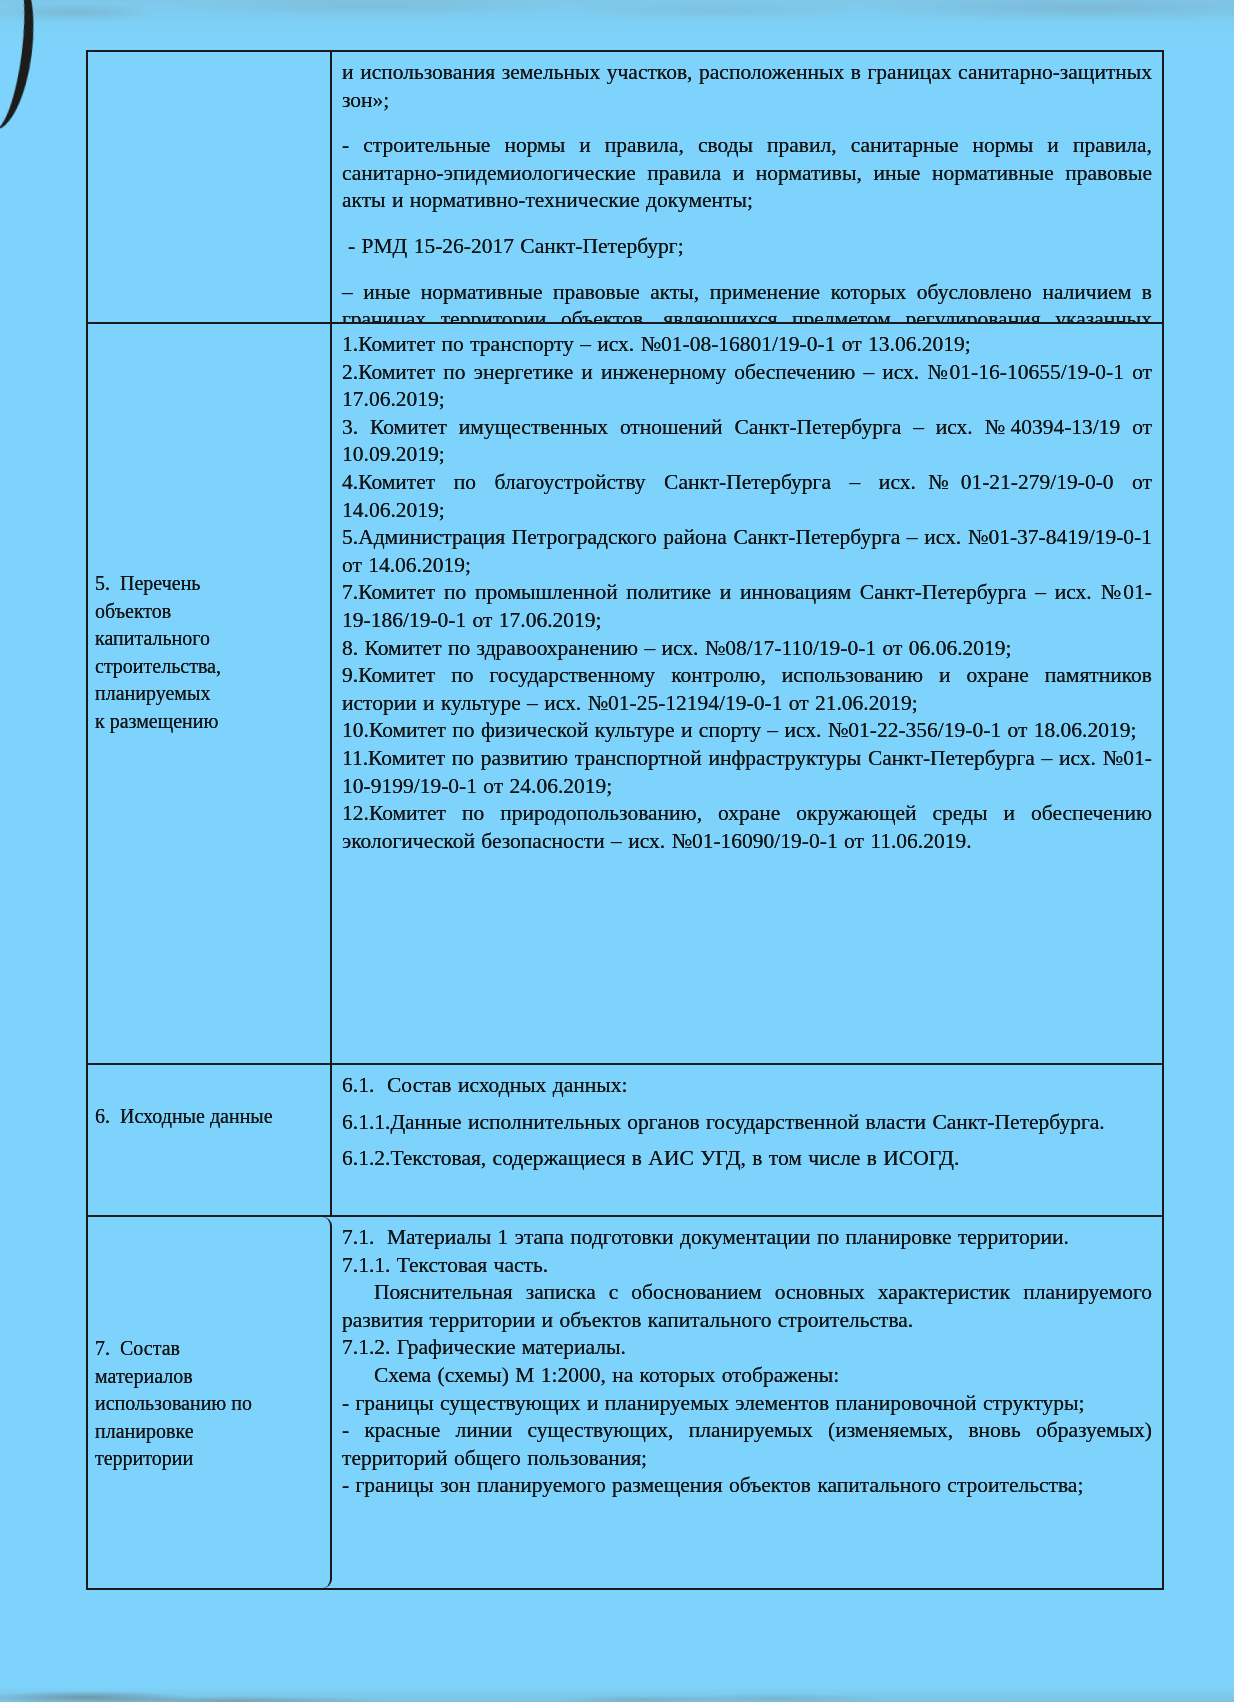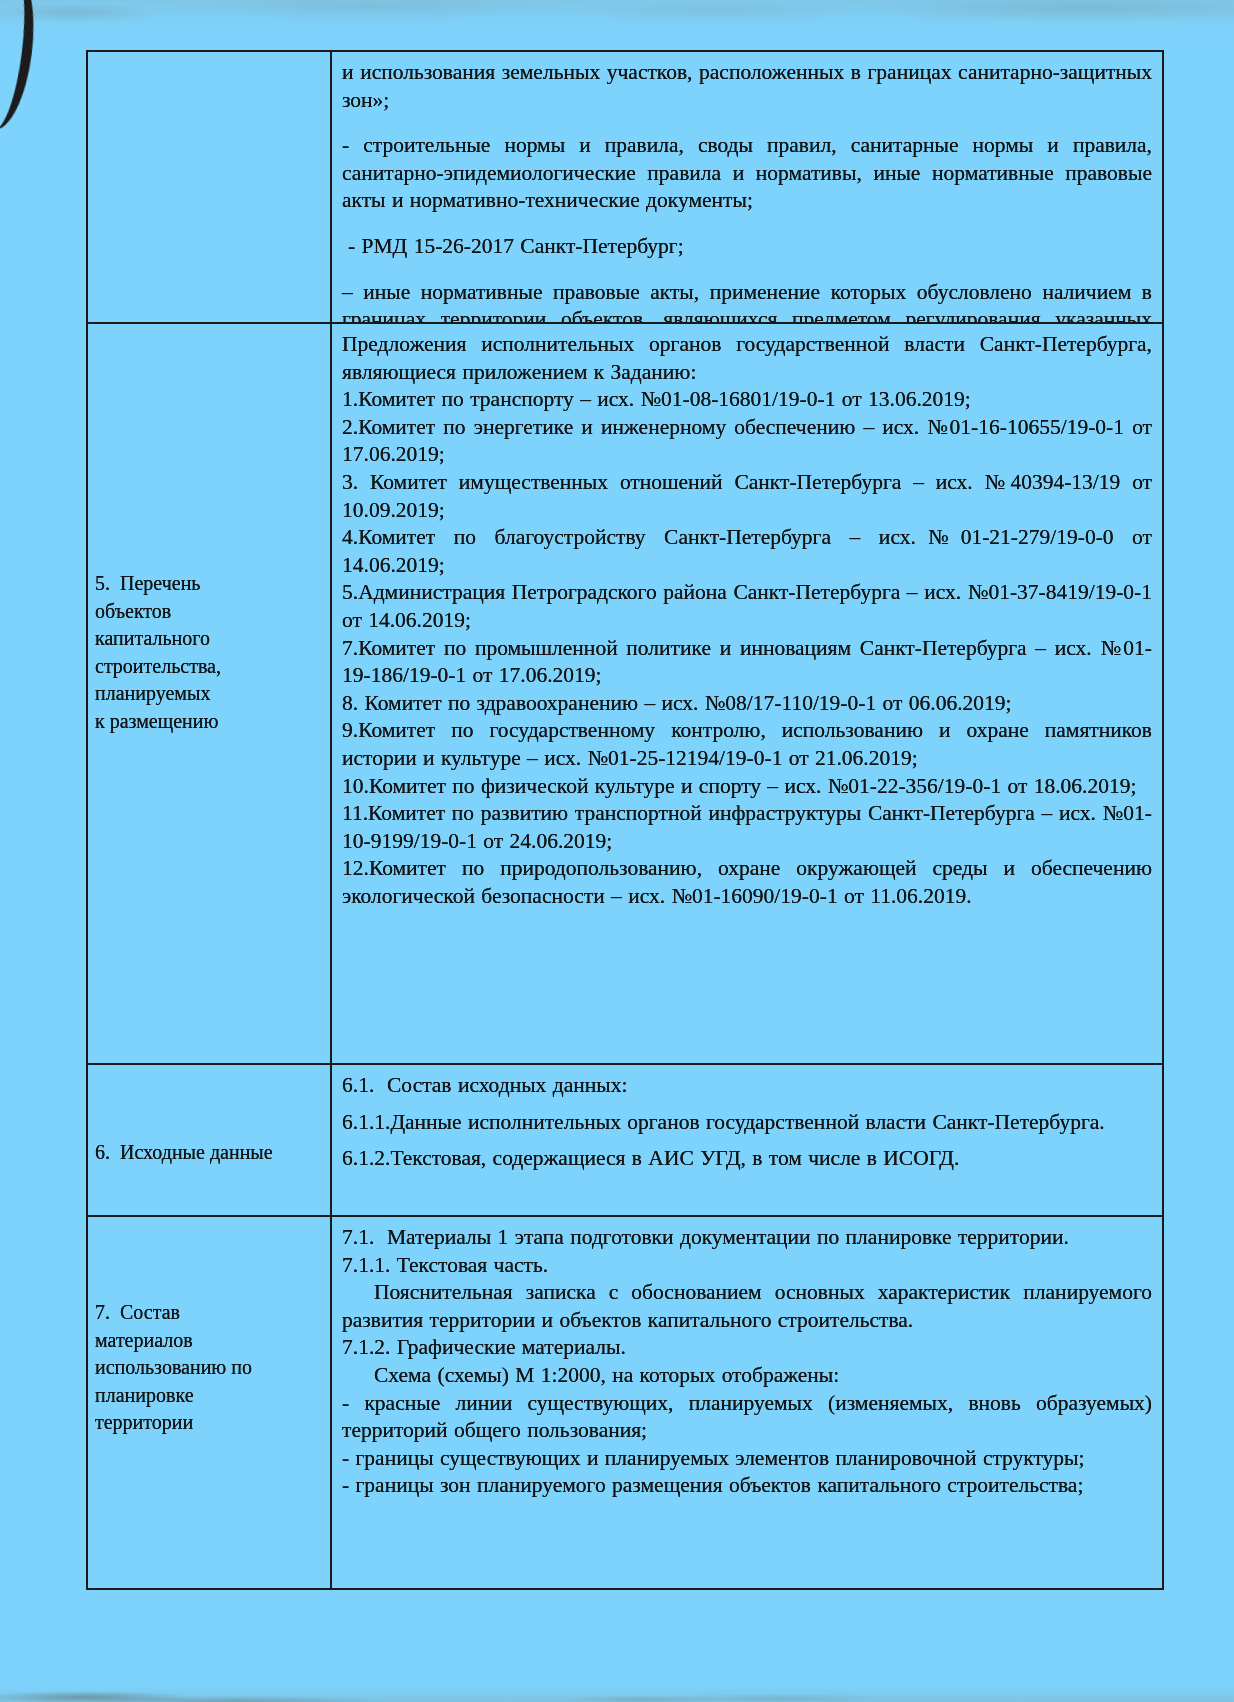--- a/index.html
+++ b/index.html
@@ -53,22 +53,22 @@
   .r2{height:152px;}
   .r3{height:373px;}
   .cell-label{
     width:244px;flex:0 0 244px;box-sizing:border-box;
     border-right:2px solid #1a1a1a;
     padding:6px 4px 0 7px;
     font-size:20px;line-height:27.6px;
     text-shadow:0 0 .5px rgba(0,0,0,.9);
   }
   .r1 .cell-label{padding-top:246px;}
-  .r2 .cell-label{padding-top:74px;}
-  .r3 .cell-label{padding-top:82px;}
+  .r2 .cell-label{padding-top:38px;}
+  .r3 .cell-label{padding-top:118px;border-radius:9px;}
   .label-line{white-space:nowrap;}
   .cell-content{
     flex:1 1 auto;box-sizing:border-box;
     padding:7px 10px 0 10px;
     font-size:21.5px;line-height:27.6px;
     word-spacing:1px;
     text-shadow:0 0 .5px rgba(0,0,0,.9);
     overflow:hidden;
   }
   .para{margin:0;text-align:justify;}
@@ -96,21 +96,20 @@
       <div class="t-row r1">
     <div class="cell-label">
           <div class="label-line">5.&nbsp; Перечень</div>
           <div class="label-line">объектов</div>
           <div class="label-line">капитального</div>
           <div class="label-line">строительства,</div>
           <div class="label-line">планируемых</div>
           <div class="label-line">к размещению</div>
         </div>
     <div class="cell-content">
-          <p class="para">Предложения исполнительных органов государственной власти Санкт-Петербурга, являющиеся приложением к Заданию:</p>
           <p class="para">1.Комитет по транспорту – исх. №01-08-16801/19-0-1 от 13.06.2019;</p>
           <p class="para">2.Комитет по энергетике и инженерному обеспечению – исх. №01-16-10655/19-0-1 от 17.06.2019;</p>
           <p class="para">3. Комитет имущественных отношений Санкт-Петербурга – исх. №40394-13/19 от 10.09.2019;</p>
           <p class="para">4.Комитет по благоустройству Санкт-Петербурга – исх.№01-21-279/19-0-0 от 14.06.2019;</p>
           <p class="para">5.Администрация Петроградского района Санкт-Петербурга – исх. №01-37-8419/19-0-1 от 14.06.2019;</p>
           <p class="para">7.Комитет по промышленной политике и инновациям Санкт-Петербурга – исх. №01-19-186/19-0-1 от 17.06.2019;</p>
           <p class="para">8. Комитет по здравоохранению – исх. №08/17-110/19-0-1 от 06.06.2019;</p>
           <p class="para">9.Комитет по государственному контролю, использованию и охране памятников истории и культуре – исх. №01-25-12194/19-0-1 от 21.06.2019;</p>
           <p class="para">10.Комитет по физической культуре и спорту – исх. №01-22-356/19-0-1 от 18.06.2019;</p>
           <p class="para">11.Комитет по развитию транспортной инфраструктуры Санкт-Петербурга – исх. №01-10-9199/19-0-1 от 24.06.2019;</p>
@@ -134,20 +133,20 @@
           <div class="label-line">использованию по</div>
           <div class="label-line">планировке</div>
           <div class="label-line">территории</div>
         </div>
     <div class="cell-content">
           <p class="para">7.1.&nbsp; Материалы 1 этапа подготовки документации по планировке территории.</p>
           <p class="para">7.1.1. Текстовая часть.</p>
           <p class="para ind30">Пояснительная записка с обоснованием основных характеристик планируемого развития территории и объектов капитального строительства.</p>
           <p class="para">7.1.2. Графические материалы.</p>
           <p class="para ind30">Схема (схемы) М 1:2000, на которых отображены:</p>
+          <p class="para">- границы существующих и планируемых элементов планировочной структуры;</p>
           <p class="para">- красные линии существующих, планируемых (изменяемых, вновь образуемых) территорий общего пользования;</p>
-          <p class="para">- границы существующих и планируемых элементов планировочной структуры;</p>
           <p class="para">- границы зон планируемого размещения объектов капитального строительства;</p>
         </div>
   </div>
     </div>
   <div class="scan-bottom"></div>
 </div>
 
 </body></html>

